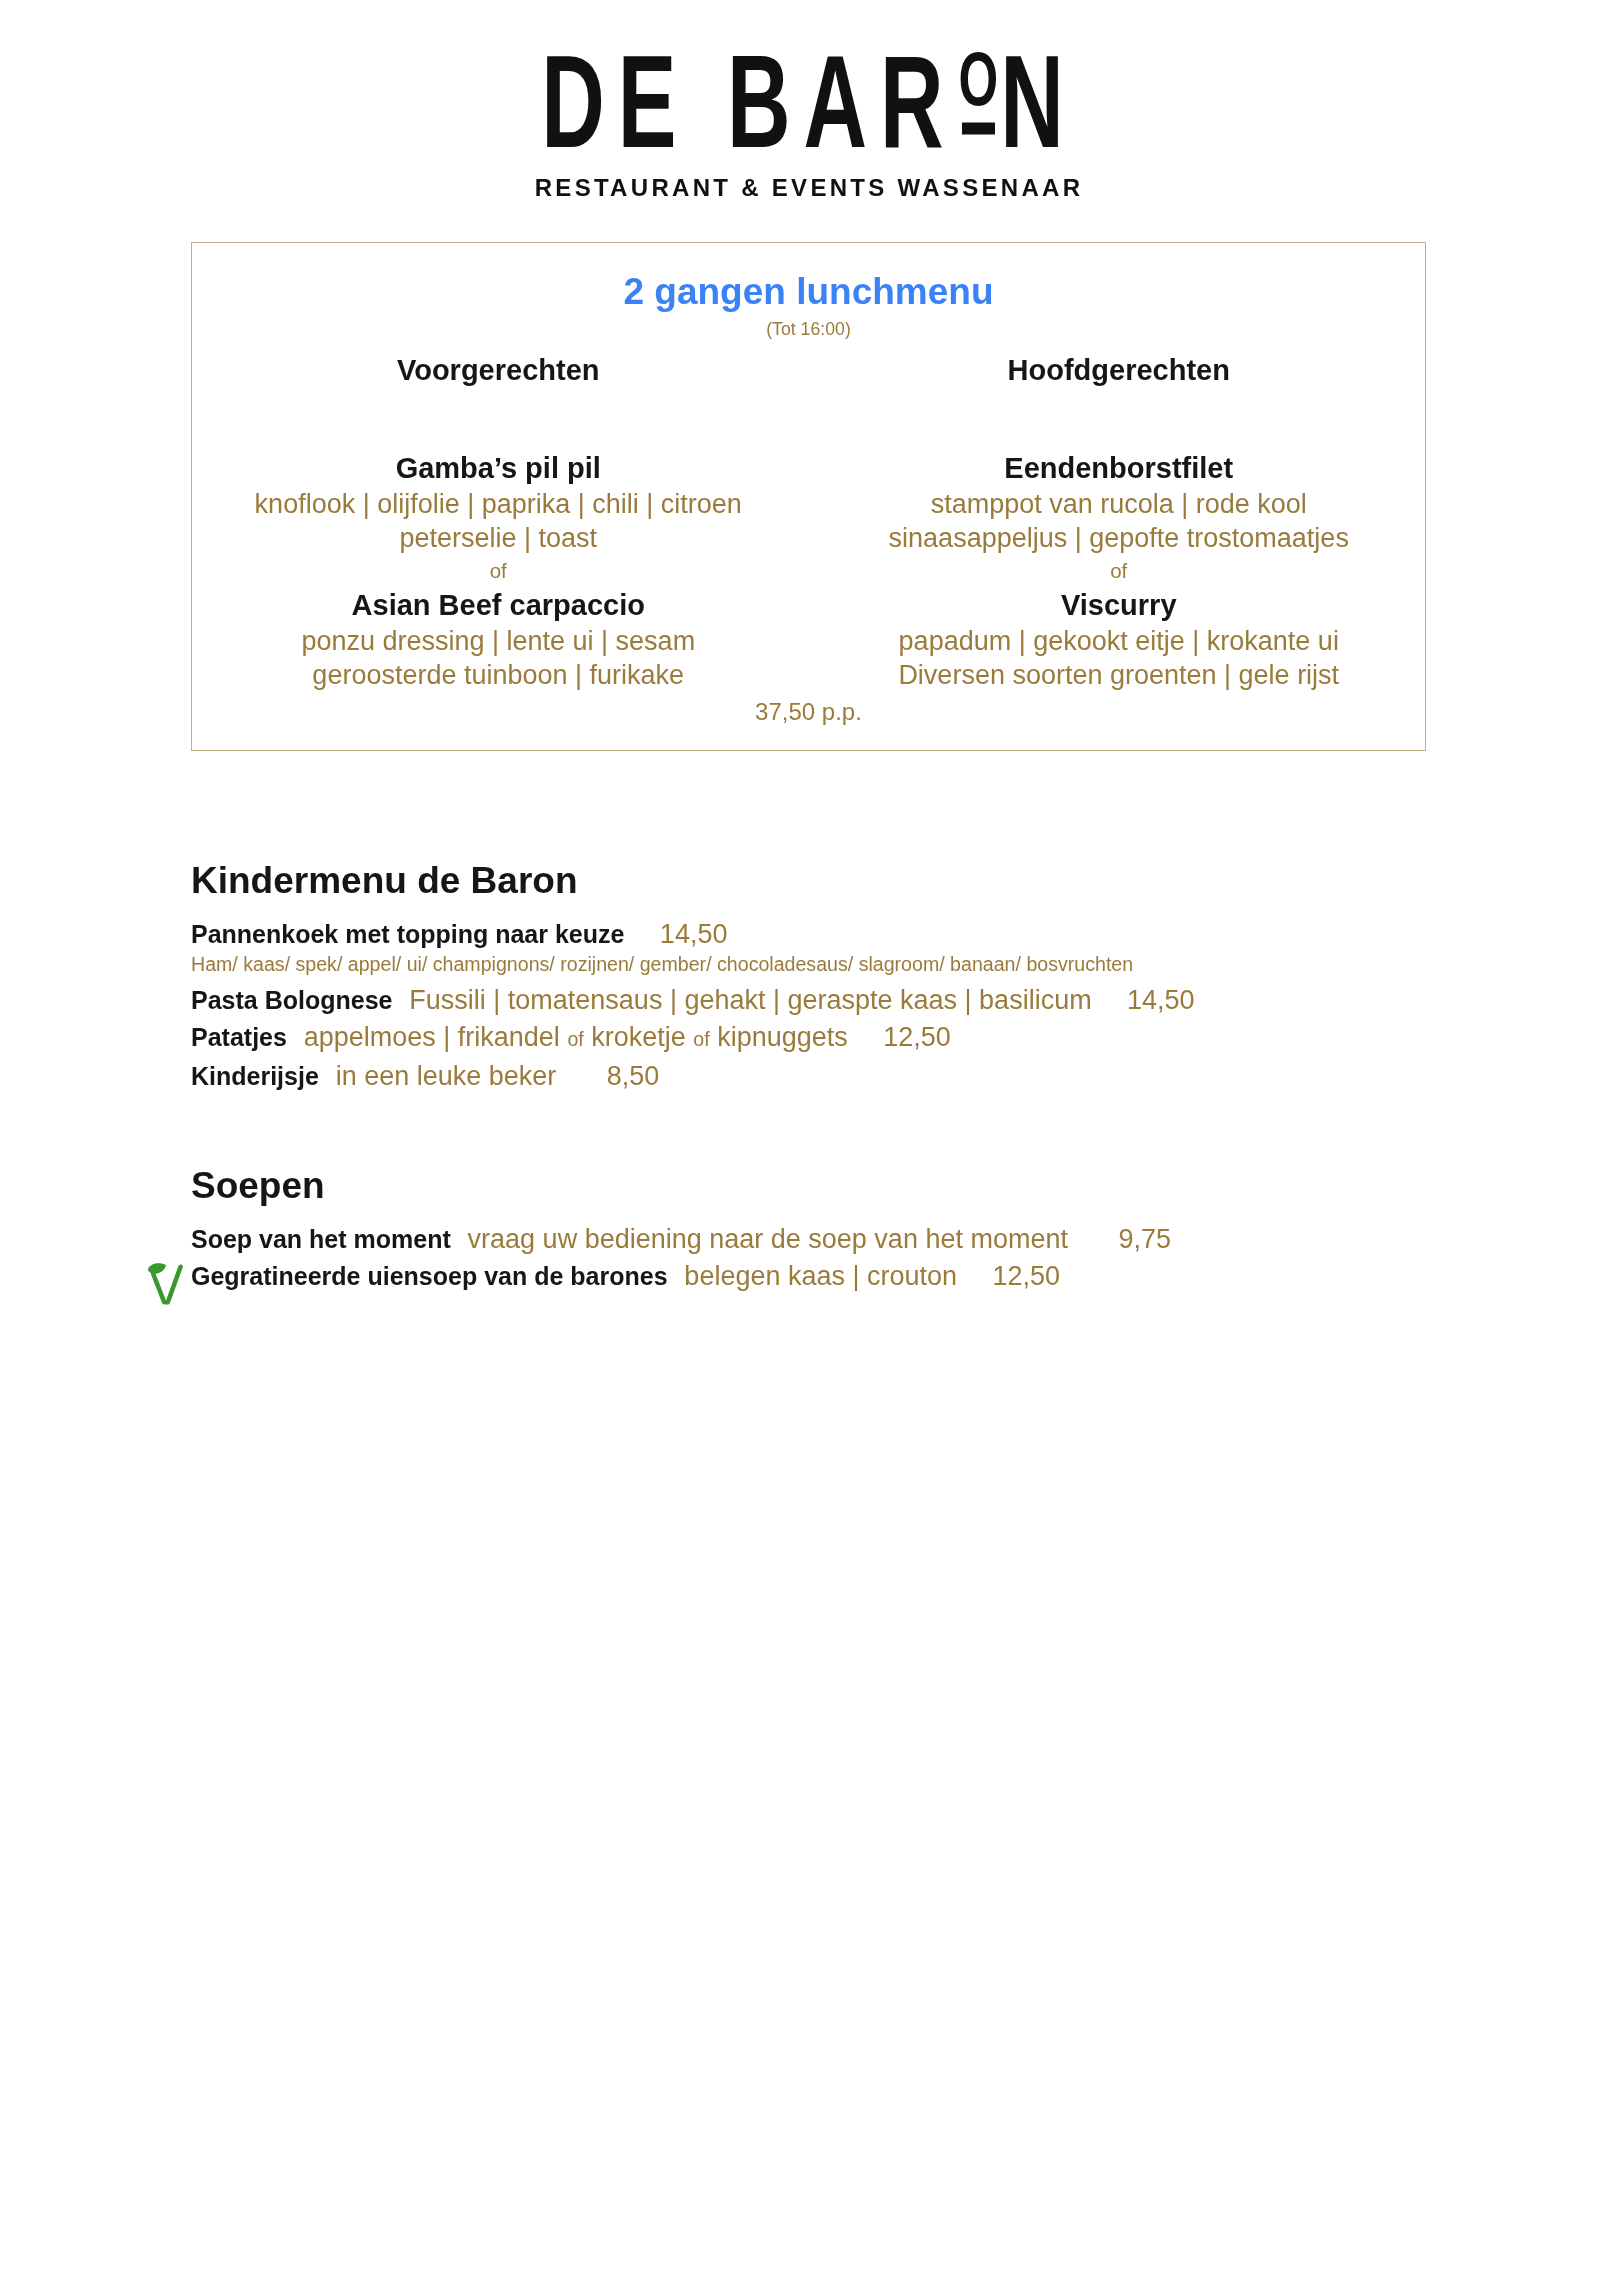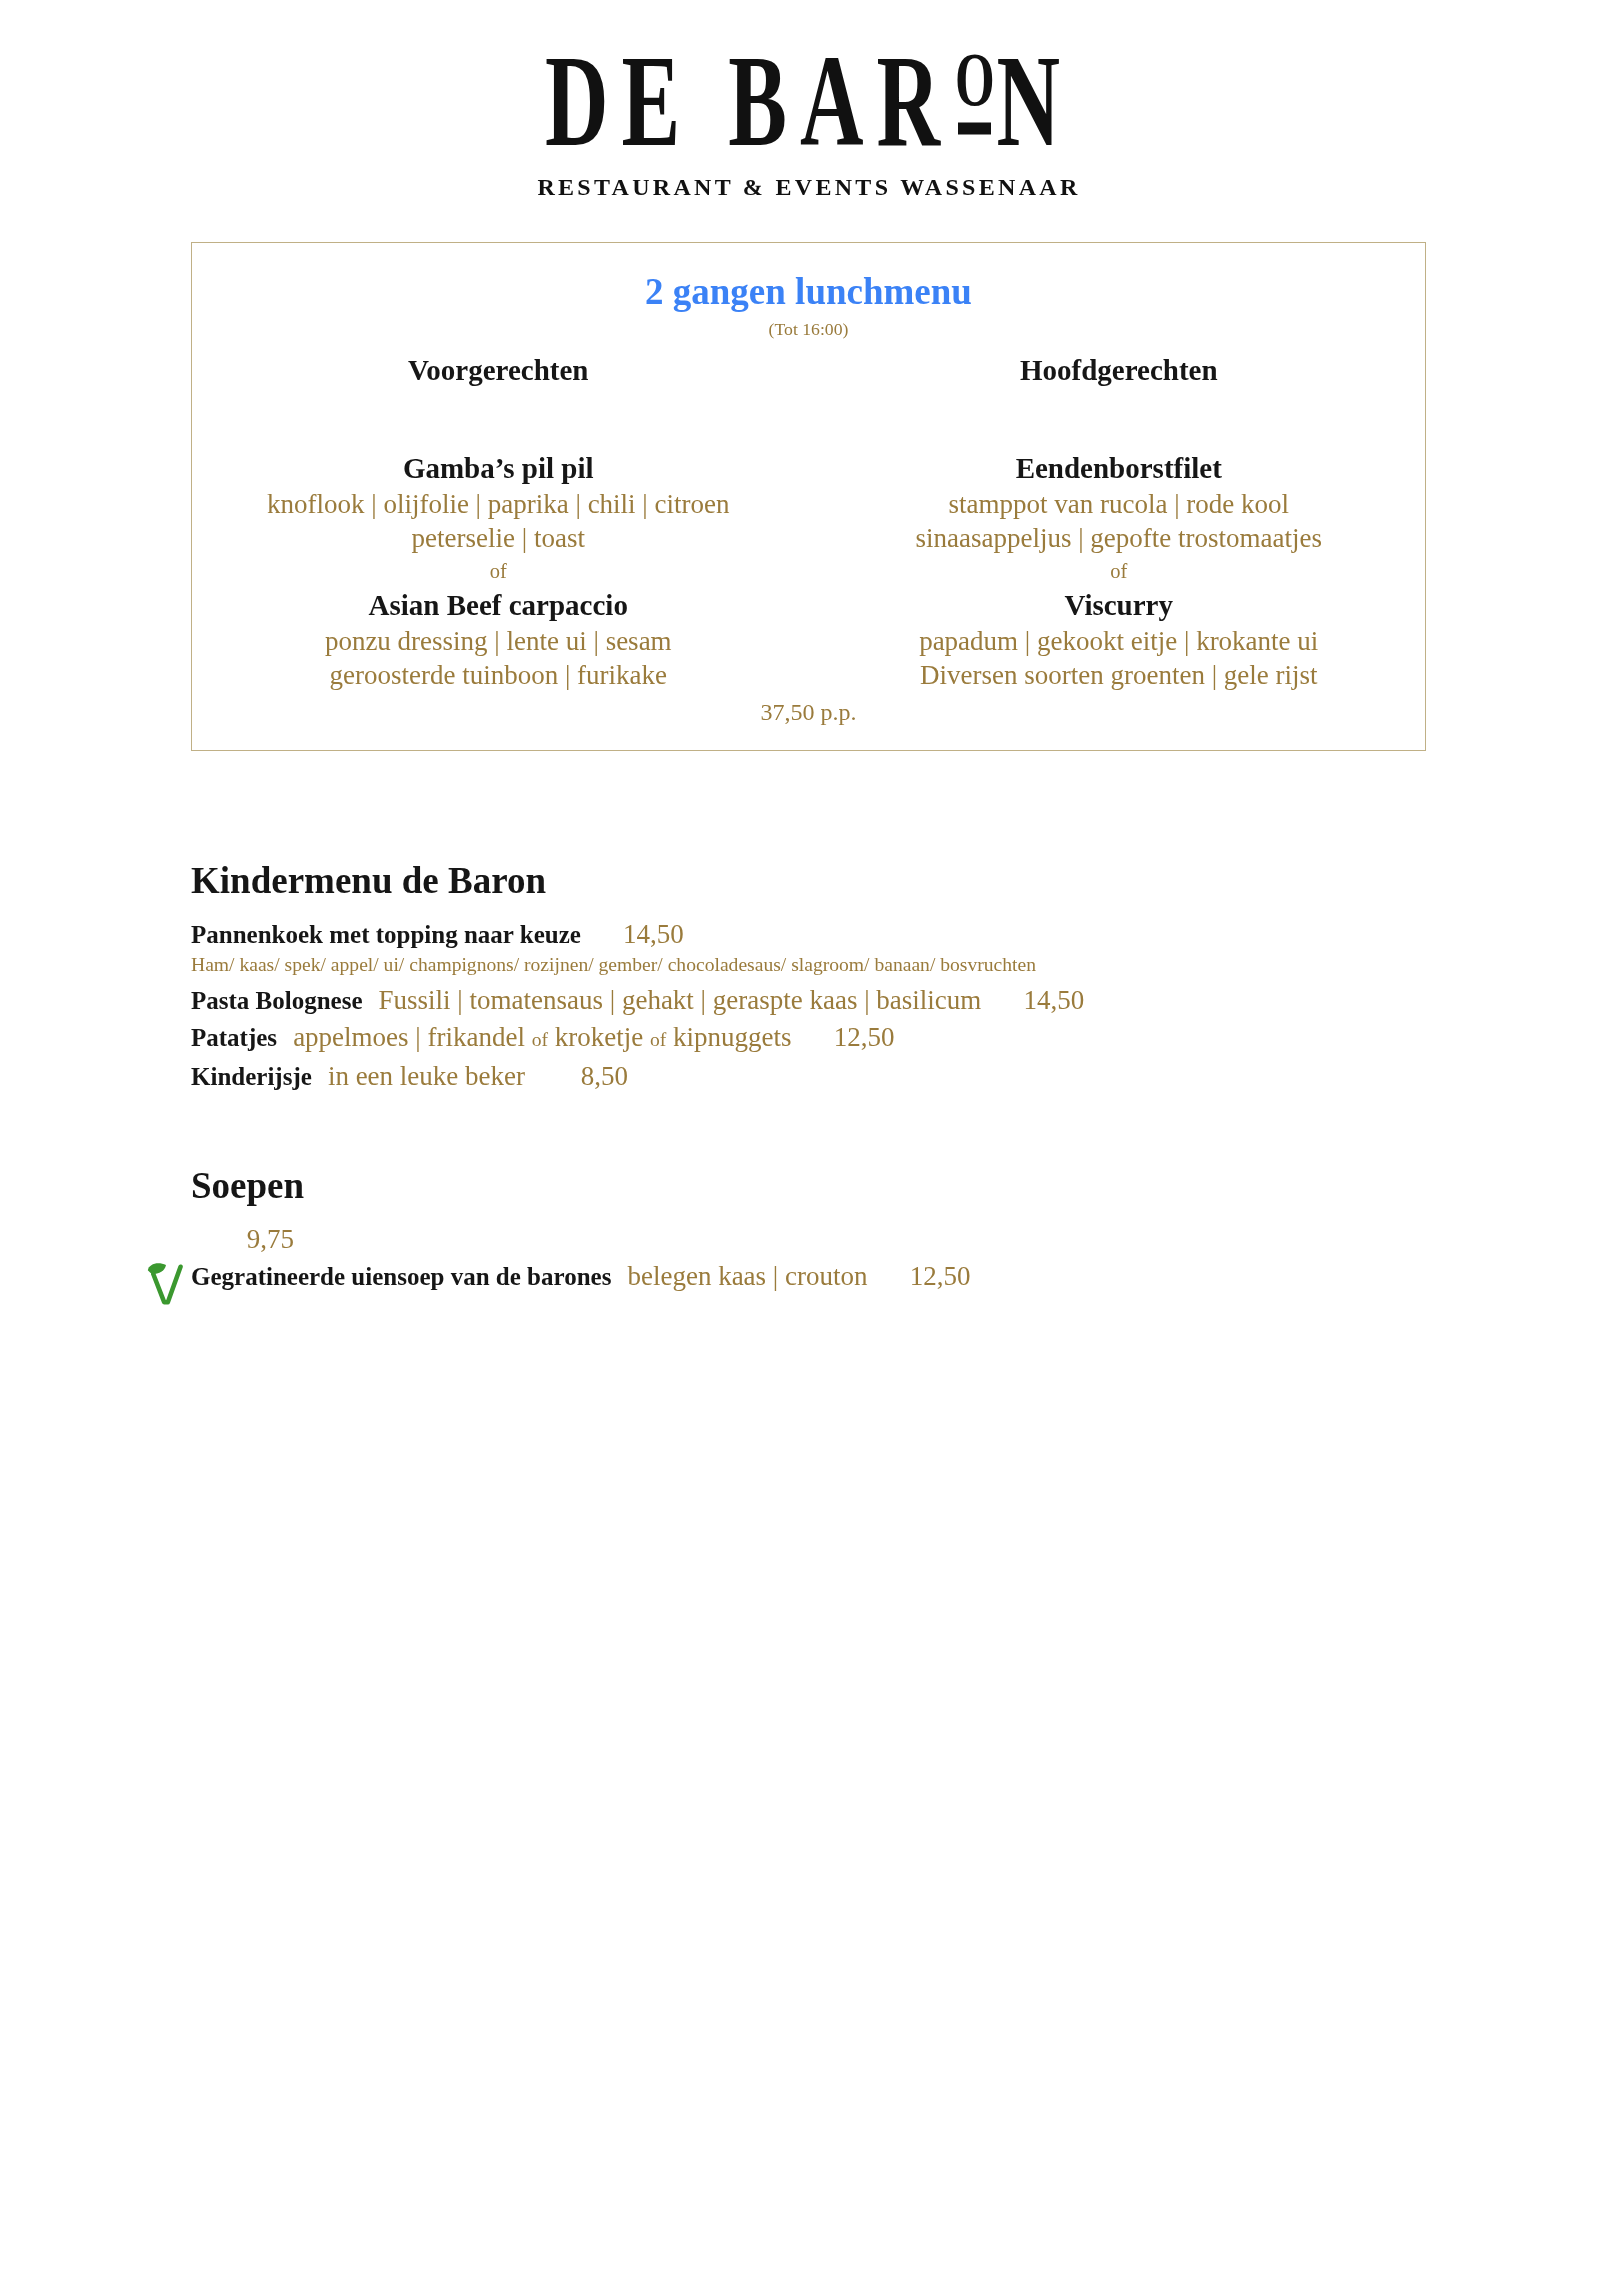--- a/index.html
+++ b/index.html
@@ -1,20 +1,20 @@
 <!DOCTYPE html>
 <html style="font-size:15px"><head>
 <meta charset="utf-8">
 <style>
   html,body{margin:0;padding:0;background:#ffffff;}
   .page{
     position:relative;
     width:1618px;height:1803px;
     background:#ffffff;
-    font-family:Liberation Serif, serif;
+    font-family:Liberation Sans, sans-serif;
     color:#161616;
     overflow:hidden;
   }
   
   .brand{position:absolute;top:43px;left:0;right:0;text-align:center;}
   .logo{
     font-weight:700;font-size:88px;line-height:0.88;
     letter-spacing:13px;color:#111111;
     transform:scaleY(1.5);transform-origin:center top;
     white-space:nowrap;
@@ -149,20 +149,24 @@
         <span class="item-desc gold">in een leuke beker</span>
       </div>
       <div class="price gold">8,50</div>
     </div>
   </section>
 
   <section class="menu-section soups">
     <h2 class="section-heading">Soepen</h2>
 
     <div class="row">
+      <div class="row-text">
+        <span class="item-name">Soep van het moment</span>
+        <span class="item-desc gold">vraag uw bediening naar de soep van het moment</span>
+      </div>
       <div class="price gold">9,75</div>
     </div>
 
     <div class="row">
       <div class="row-text">
         <span class="veg-icon">
           <svg viewBox="0 0 44 48" width="40" height="44" aria-hidden="true">
             <path d="M8 13 L20 44 L24 44 L38 5" fill="none" stroke="#3b982f" stroke-width="5" stroke-linecap="round" stroke-linejoin="round"></path>
             <path d="M2 9 C3 2 13 -1 22 3 C21 10 12 15 5 12 Z" fill="#3b982f"></path>
           </svg>

